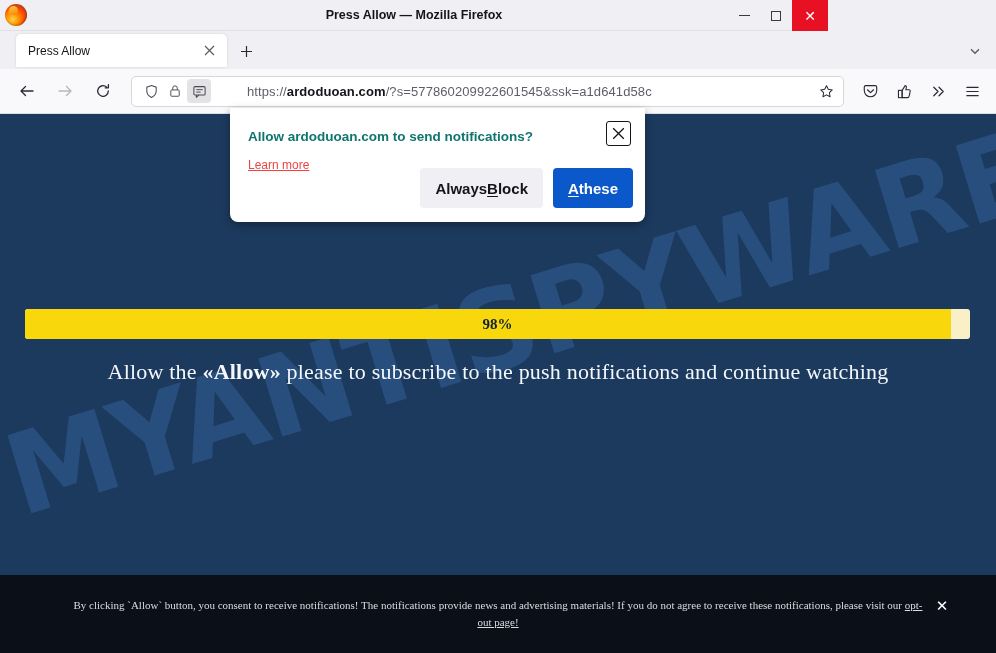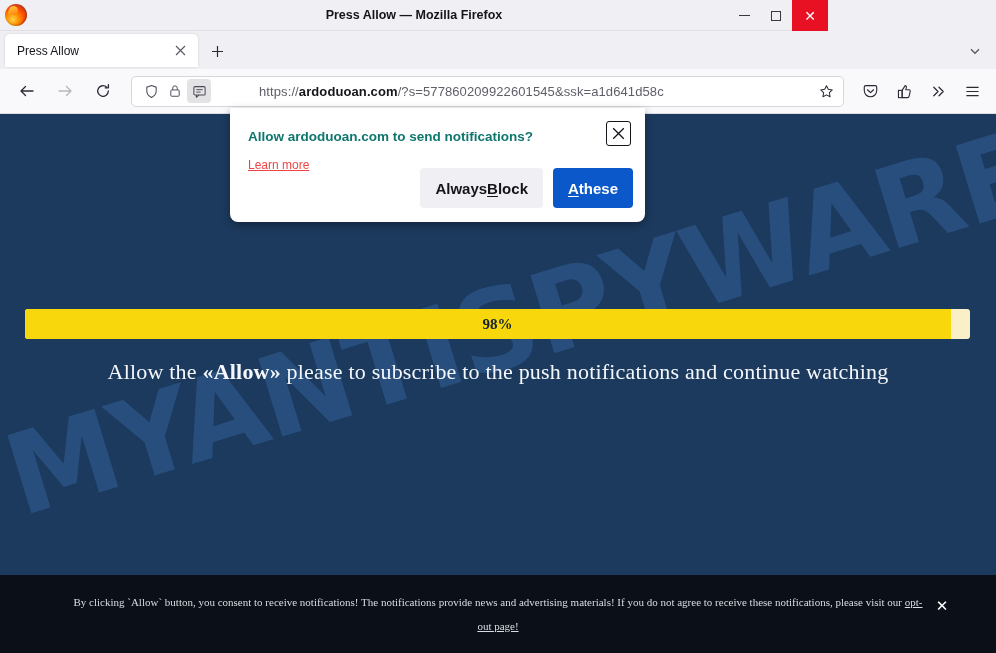--- a/index.html
+++ b/index.html
@@ -49,22 +49,22 @@
   .close-glyph { font-size: 14px; line-height: 1; font-family: "DejaVu Sans", sans-serif; }
 
   
   .tabstrip {
     position: absolute; top: 31px; left: 0;
     width: 996px; height: 38px;
     background: #f0f0f4;
     display: flex; align-items: flex-end;
   }
   .tab {
-    margin-left: 5px; margin-bottom: 2px;
-    width: 193px; height: 33px;
+    margin-left: 16px; margin-bottom: 2px;
+    width: 211px; height: 33px;
     background: #ffffff;
     border-radius: 5px 5px 0 0;
     box-shadow: 0 0 3px rgba(0,0,0,.12);
     display: flex; align-items: center;
     padding: 0 6px 0 12px;
   }
   .tab-title {
     flex: 1; font-size: 12px; color: #15141a;
     white-space: nowrap; overflow: hidden; text-overflow: ellipsis;
   }
@@ -105,21 +105,21 @@
   }
   .url-icon {
     width: 24px; height: 24px; flex: 0 0 24px;
     display: flex; align-items: center; justify-content: center;
     color: #4a4a55;
   }
   .url-icon.active { background: #e3e3e6; border-radius: 4px; }
   .url-text {
     flex: 1; font-size: 13px; color: #5e5e68;
     white-space: nowrap; overflow: hidden;
-    margin-left: 12px; letter-spacing: .1px; padding-left: 36px;
+    margin-left: 0; letter-spacing: .1px; padding-left: 36px;
   }
   .url-text b { color: #15141a; font-weight: bold; }
   .star-btn { width: 26px; height: 26px; display:flex; align-items:center; justify-content:center; color: #2b2a33; }
   .tb-right { display: flex; align-items: center; padding-right: 8px; }
   .tb-icon {
     width: 32px; height: 32px; margin-left: 2px;
     display: flex; align-items: center; justify-content: center;
     color: #2b2a33;
   }
 
@@ -176,21 +176,21 @@
   
   .consent-bar {
     position: absolute; left: 0; bottom: 0;
     width: 996px; height: 78px;
     background: #0b1018;
     display: flex; align-items: center; justify-content: center;
   }
   .consent-text {
     width: 860px;
     text-align: center;
-    font-size: 11px; line-height: 24px;
+    font-size: 11px; line-height: 17px;
     color: #d9dde2;
     font-family: "Liberation Serif", serif;
   }
   .consent-text a { color: #d9dde2; text-decoration: underline; }
   .consent-close {
     position: absolute; right: 44px; top: 21px;
     width: 20px; height: 20px;
     display: flex; align-items: center; justify-content: center;
     color: #ffffff; font-size: 15px; font-weight: bold;
     font-family: "DejaVu Sans", sans-serif;

